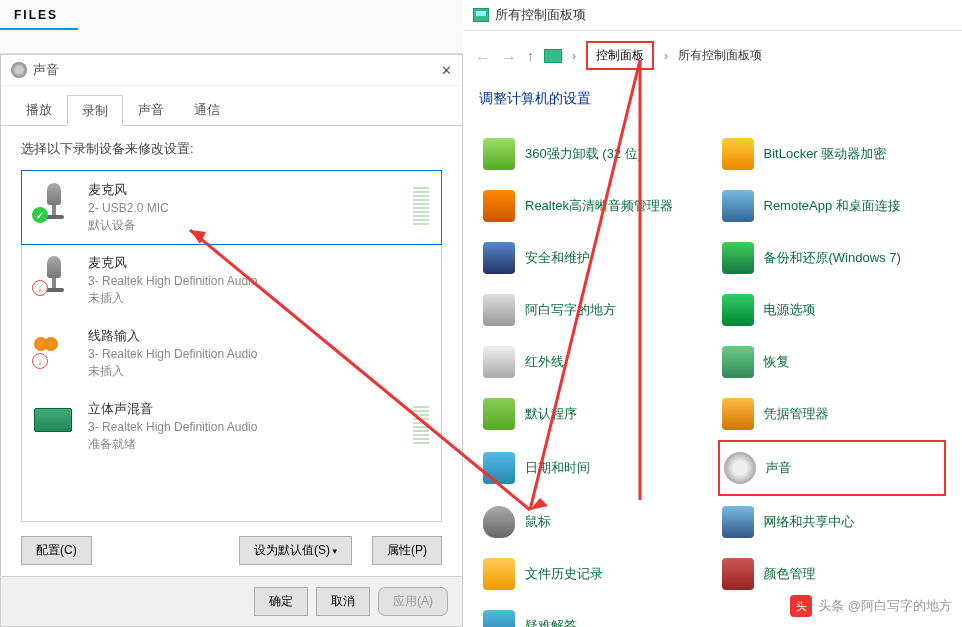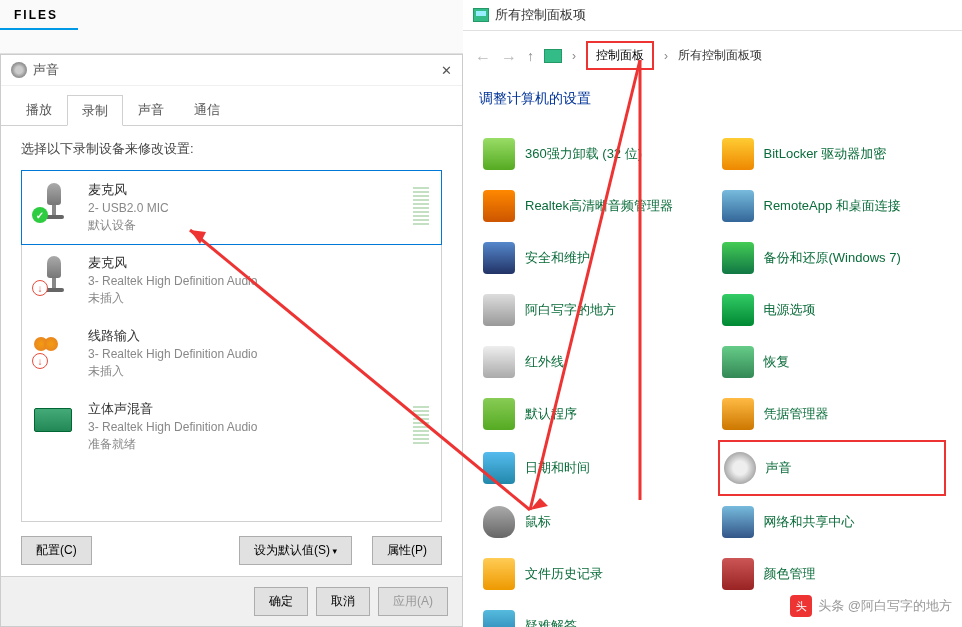--- a/index.html
+++ b/index.html
@@ -43,21 +43,21 @@
     .dev-stat { color: #888; font-size: 12px; margin-top: 2px; }
     .level { width: 16px; height: 44px; display: flex; flex-direction: column-reverse; gap: 2px; }
     .level i { display: block; height: 2px; background: #c3e0c3; }
     
     .btn-row { display: flex; gap: 20px; padding: 14px 0 0; }
     .btn { padding: 5px 14px; border: 1px solid #adadad; background: #e1e1e1; font-size: 12px; cursor: pointer; }
     .btn.drop::after { content: " ▾"; font-size: 9px; }
     .spacer { flex: 1; }
     
     .footer { position: absolute; bottom: 0; left: 0; right: 0; border-top: 1px solid #d0d0d0; padding: 10px 14px; display: flex; justify-content: flex-end; gap: 8px; background: #f0f0f0; }
-    .btn.dis { color: #999; }
+    .btn.dis { color: #999; border-radius: 7px; }
     
     
     .right { position: absolute; left: 463px; top: 0; width: 499px; height: 555px; background: #fff; }
     .cp-title { display: flex; align-items: center; padding: 6px 10px; border-bottom: 1px solid #e0e0e0; }
     .cp-title-icon { width: 16px; height: 14px; background: #3b8; border: 1px solid #296; margin-right: 6px; position: relative; }
     .cp-title-icon::after { content:""; position:absolute; inset:2px 2px 5px 2px; background:#9ef; }
     .cp-title span { color: #333; font-size: 13px; }
     
     .nav { display: flex; align-items: center; padding: 10px 12px; gap: 10px; }
     .nav-arrow { color: #bbb; font-size: 16px; cursor: pointer; }

